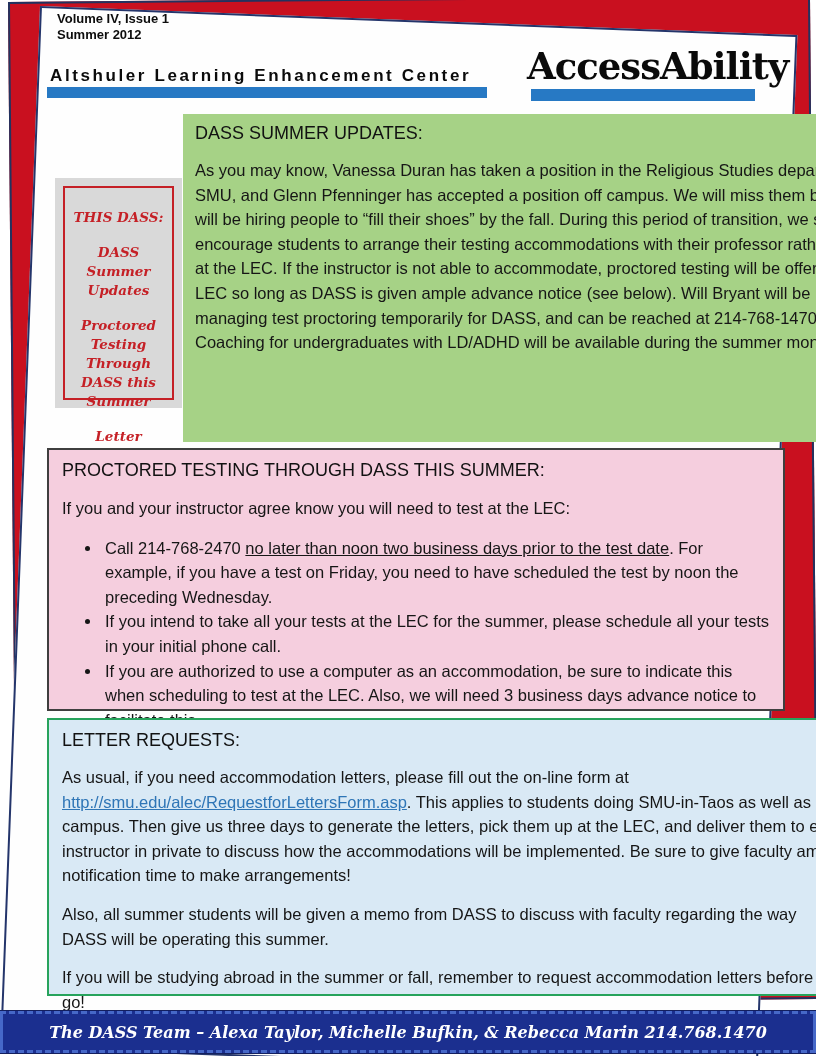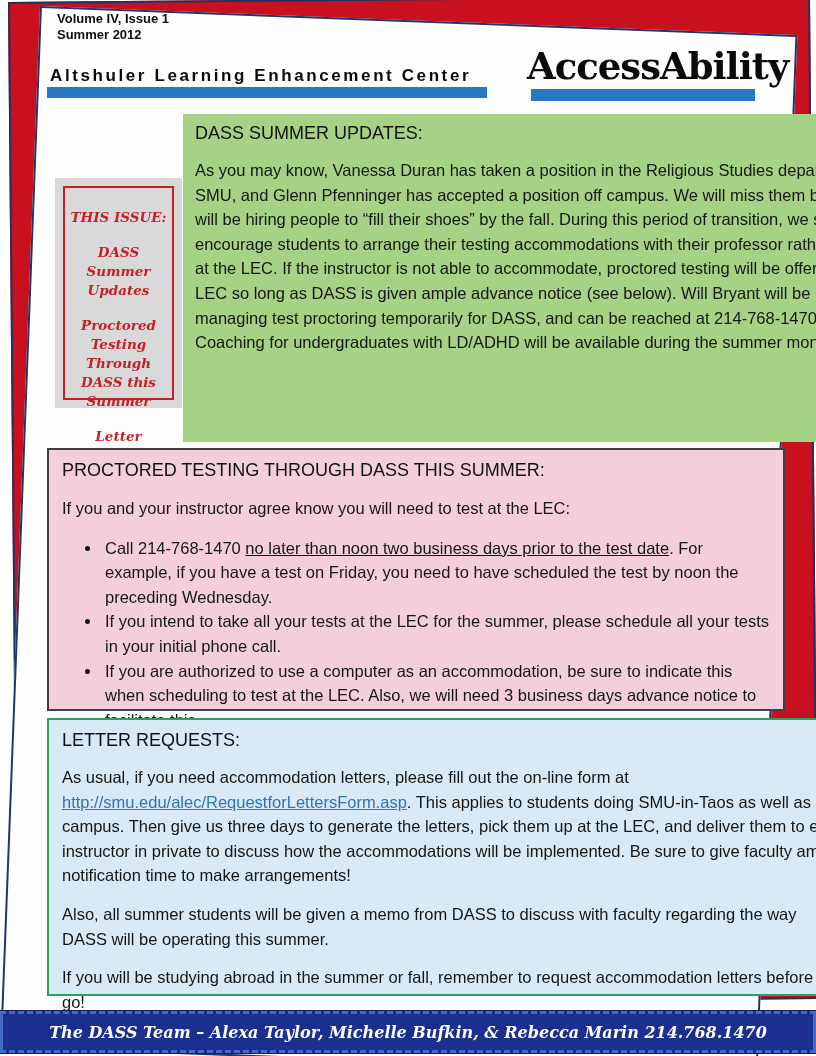--- a/index.html
+++ b/index.html
@@ -109,37 +109,37 @@
     <div>Volume IV, Issue 1</div>
     <div>Summer 2012</div>
   </div>
   <div class="org-name">Altshuler Learning Enhancement Center</div>
   <div class="bar-left"></div>
   <div class="news-title">AccessAbility</div>
   <div class="bar-right"></div>
 
   <div class="issue-box">
     <div class="issue-box-inner">
-      <div class="issue-heading">THIS ISSUE:</div>
+      <div class="issue-heading">THIS DASS:</div>
       <div class="issue-item">DASS Summer Updates</div>
       <div class="issue-item">Proctored Testing Through DASS this Summer</div>
       <div class="issue-item">Letter Requests</div>
     </div>
   </div>
 
   <div class="updates-box">
     <div class="section-heading">DASS SUMMER UPDATES:</div>
     <div class="body-text">As you may know, Vanessa Duran has taken a position in the Religious Studies department at SMU, and Glenn Pfenninger has accepted a position off campus.  We will miss them both, and will be hiring people to “fill their shoes” by the fall.  During this period of transition, we strongly encourage students to arrange their testing accommodations with their professor rather than at the LEC.  If the instructor is not able to accommodate, proctored testing will be offered at the LEC so long as DASS is given ample advance notice (see below).   Will Bryant will be managing test proctoring temporarily for DASS, and can be reached at 214-768-1470.  Coaching for undergraduates with LD/ADHD will be available during the summer months.</div>
   </div>
 
   <div class="testing-box">
     <div class="section-heading">PROCTORED TESTING THROUGH DASS THIS SUMMER:</div>
     <div class="body-text testing-intro">If you and your instructor agree know you will need to test at the LEC:</div>
     <ul class="body-text testing-bullets">
-      <li><span>Call 214-768-1470 </span><span class="u">no later than noon two business days prior to the test date</span><span>.  For example, if you have a test on Friday, you need to have scheduled the test by noon the preceding Wednesday.</span></li>
+      <li><span>Call 214-768-2470 </span><span class="u">no later than noon two business days prior to the test date</span><span>.  For example, if you have a test on Friday, you need to have scheduled the test by noon the preceding Wednesday.</span></li>
       <li><span>If you intend to take all your tests at the LEC for the summer, please schedule all your tests in your initial phone call.</span><span class="u"></span><span></span></li>
       <li><span>If you are authorized to use a computer as an accommodation, be sure to indicate this when scheduling to test at the LEC.  Also, we will need 3 business days advance notice to facilitate this.</span><span class="u"></span><span></span></li>
     </ul>
   </div>
 
   <div class="letters-box">
     <div class="section-heading">LETTER REQUESTS:</div>
     <p class="body-text"><span>As usual, if you need accommodation letters, please fill out the on-line form at </span><span class="link">http://smu.edu/alec/RequestforLettersForm.asp</span><span>.  This applies to students doing SMU-in-Taos as well as on campus.  Then give us three days to generate the letters, pick them up at the LEC, and deliver them to each instructor in private to discuss how the accommodations will be implemented.  Be sure to give faculty ample notification time to make arrangements!</span></p>
     <p class="body-text">Also, all summer students will be given a memo from DASS to discuss with faculty regarding the way DASS will be operating this summer.</p>
     <p class="body-text">If you will be studying abroad in the summer or fall, remember to request accommodation letters before you go!</p>

